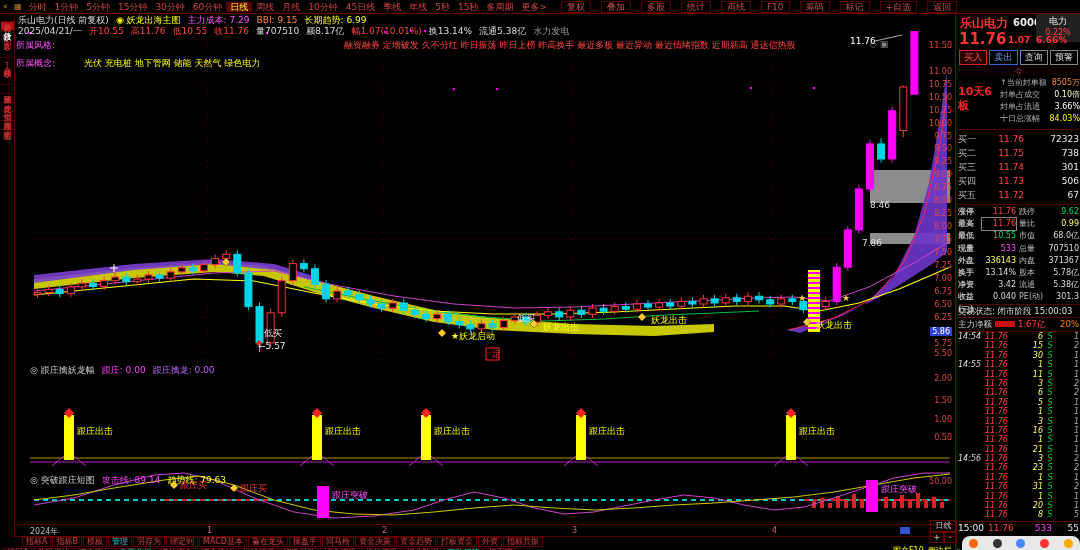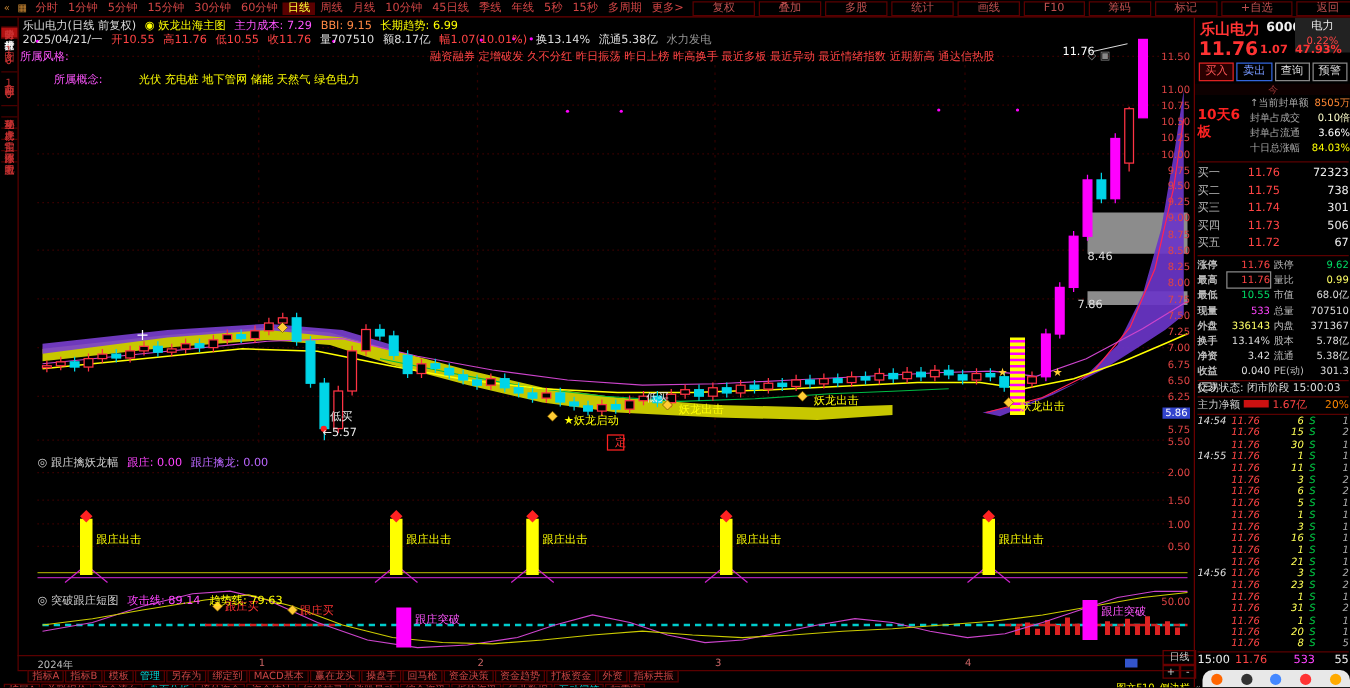--- a/index.html
+++ b/index.html
@@ -4,21 +4,21 @@
 <style>
   html,body{margin:0;padding:0;background:#000;}
   #app{position:relative;width:1080px;height:550px;background:#000;overflow:hidden;
        font-family:"DejaVu Sans",sans-serif;font-size:9px;color:#ccc;}
   
   #topbar{position:absolute;left:0;top:0;width:1080px;height:13px;display:flex;align-items:center;
           border-bottom:1px solid #6a0000;background:#000;white-space:nowrap;z-index:30;}
   #topbar .winico{color:#cc8833;margin:0 3px;font-size:8px;}
   .ptab{padding:0 4px;color:#d04444;font-size:9px;line-height:12px;cursor:default;}
   .ptab.sel{color:#ffff33;background:#5a0000;}
-  .rbtn{border:1px solid #5a0000;color:#c05050;font-size:9px;line-height:10px;padding:0 15px;margin-left:3px;text-align:center;}
+  .rbtn{border:1px solid #5a0000;color:#c05050;font-size:9px;line-height:10px;padding:0 5px;margin-left:10px;text-align:center;}
   
   #sidebar{position:absolute;left:0;top:13px;width:14px;height:523px;border-right:1px solid #5a0000;z-index:25;}
   .side-item{writing-mode:vertical-lr;text-orientation:upright;width:13px;padding:4px 0;margin:0 auto;
              color:#cc3333;font-size:8px;line-height:13px;letter-spacing:0;border-bottom:1px solid #4a0000;text-align:center;}
   .side-item.sel{background:#b01111;color:#fff;}
   
   .row-abs{position:absolute;white-space:nowrap;z-index:20;}
   .seg{margin-right:7px;}
   
   .pane-head{position:absolute;white-space:nowrap;z-index:20;font-size:9px;}
@@ -411,21 +411,21 @@
       <rect x="852" y="8" width="12" height="32" fill="#ff00ff"></rect>
       <text x="867" y="20" fill="#ff55ff" font-size="9">跟庄突破</text>
     </svg>
 
   <div class="row-abs" id="title-row" style="left:18px;top:14px;"><span class="seg" style="color: rgb(221, 221, 221);">乐山电力(日线 前复权)</span><span class="seg" style="color: rgb(255, 255, 0);">◉ 妖龙出海主图</span><span class="seg" style="color: rgb(255, 85, 255);">主力成本: 7.29</span><span class="seg" style="color: rgb(255, 136, 68);">BBI: 9.15</span><span class="seg" style="color: rgb(255, 255, 0);">长期趋势: 6.99</span></div>
   <div class="row-abs" id="ohlc-row" style="left:18px;top:25px;"><span class="seg" style="color: rgb(221, 221, 221);">2025/04/21/一</span><span class="seg" style="color: rgb(255, 68, 68);">开10.55</span><span class="seg" style="color: rgb(255, 68, 68);">高11.76</span><span class="seg" style="color: rgb(255, 68, 68);">低10.55</span><span class="seg" style="color: rgb(255, 68, 68);">收11.76</span><span class="seg" style="color: rgb(221, 221, 221);">量707510</span><span class="seg" style="color: rgb(221, 221, 221);">额8.17亿</span><span class="seg" style="color: rgb(255, 68, 68);">幅1.07(10.01%)</span><span class="seg" style="color: rgb(221, 221, 221);">换13.14%</span><span class="seg" style="color: rgb(221, 221, 221);">流通5.38亿</span><span class="seg" style="color: rgb(153, 153, 153);">水力发电</span></div>
   <div class="row-abs" id="style-row" style="left:16px;top:39px;">
     <span style="color: rgb(255, 85, 255);">所属风格:</span>
     <span style="position: absolute; left: 328px; white-space: nowrap; color: rgb(255, 68, 68);">融资融券 定增破发 久不分红 昨日振荡 昨日上榜 昨高换手 最近多板 最近异动 最近情绪指数 近期新高 通达信热股</span>
   </div>
-  <div class="row-abs" id="concept-row" style="left:16px;top:57px;margin-left:27px;">
+  <div class="row-abs" id="concept-row" style="left:16px;top:57px;">
     <span style="color: rgb(255, 85, 255);">所属概念:</span>
     <span style="position: absolute; left: 68px; white-space: nowrap; color: rgb(255, 255, 0);">光伏 充电桩 地下管网 储能 天然气 绿色电力</span>
   </div>
   <div class="pane-head" id="p2-head" style="left:30px;top:364px;"><span class="seg" style="color: rgb(204, 204, 204);">◎ 跟庄擒妖龙幅</span><span class="seg" style="color: rgb(255, 68, 255);">跟庄: 0.00</span><span class="seg" style="color: rgb(187, 102, 255);">跟庄擒龙: 0.00</span></div>
   <div class="pane-head" id="p3-head" style="left:30px;top:474px;"><span class="seg" style="color: rgb(204, 204, 204);">◎ 突破跟庄短图</span><span class="seg" style="color: rgb(255, 68, 255);">攻击线: 89.14</span><span class="seg" style="color: rgb(255, 255, 0);">趋势线: 79.63</span></div>
 
   <div id="axis-overlay">
       <div class="axis-lab" style="top: 41px;">11.50</div>
       <div class="axis-lab" style="top: 54px; margin-left: 28px;">11.25</div>
       <div class="axis-lab" style="top: 67px;">11.00</div>
@@ -479,21 +479,21 @@
   <div id="panel">
     <div id="q-name">乐山电力</div>
     <div id="q-code">600644</div>
     <div id="q-flag">R</div>
     <div id="q-sector">
       <div class="sn">电力</div>
       <div class="sc">0.22%</div>
     </div>
     <div id="q-price">11.76</div>
     <div id="q-chg">1.07</div>
-    <div id="q-chgp">47.93%</div>
+    <div id="q-chgp">6.66%</div>
     <div id="q-btns">
         <span class="qbtn b0">买入</span>
         <span class="qbtn b1">卖出</span>
         <span class="qbtn b2">查询</span>
         <span class="qbtn b3">预警</span>
       </div>
     <div id="q-today">今</div>
     <div id="q-streak">10天6板</div>
     <div id="q-seal">
         <div class="seal-row">

